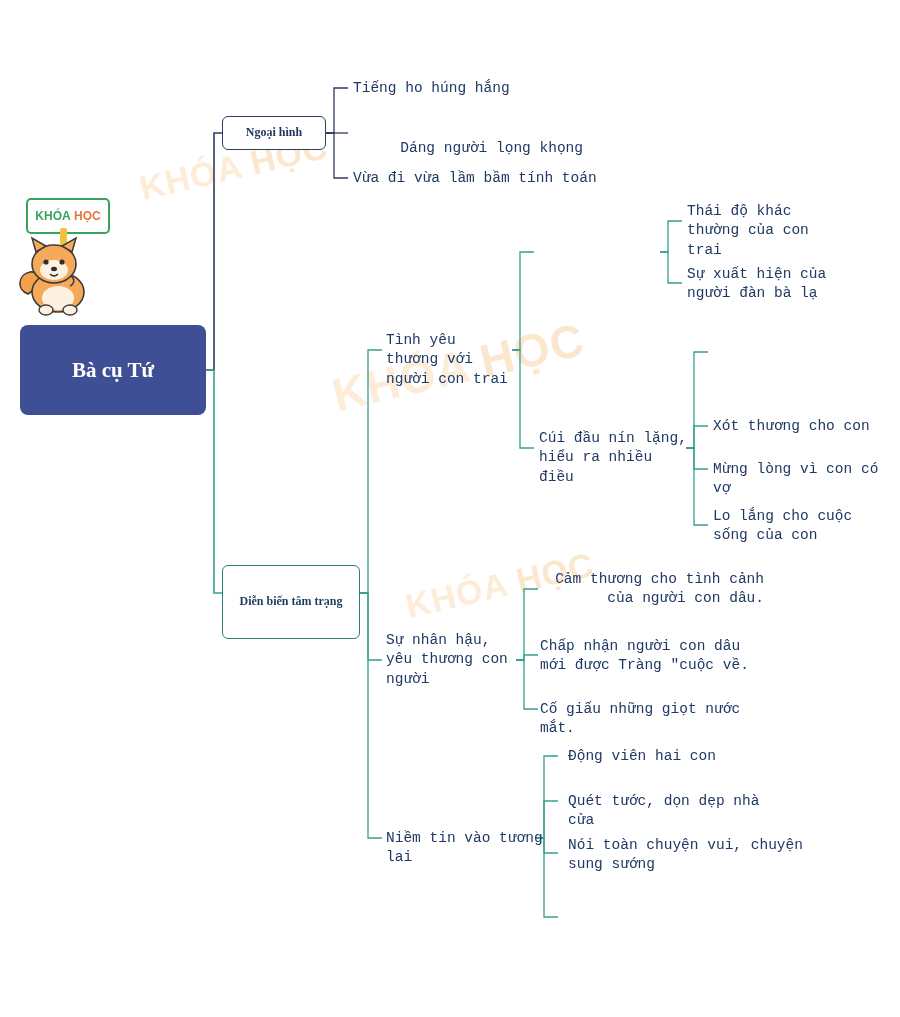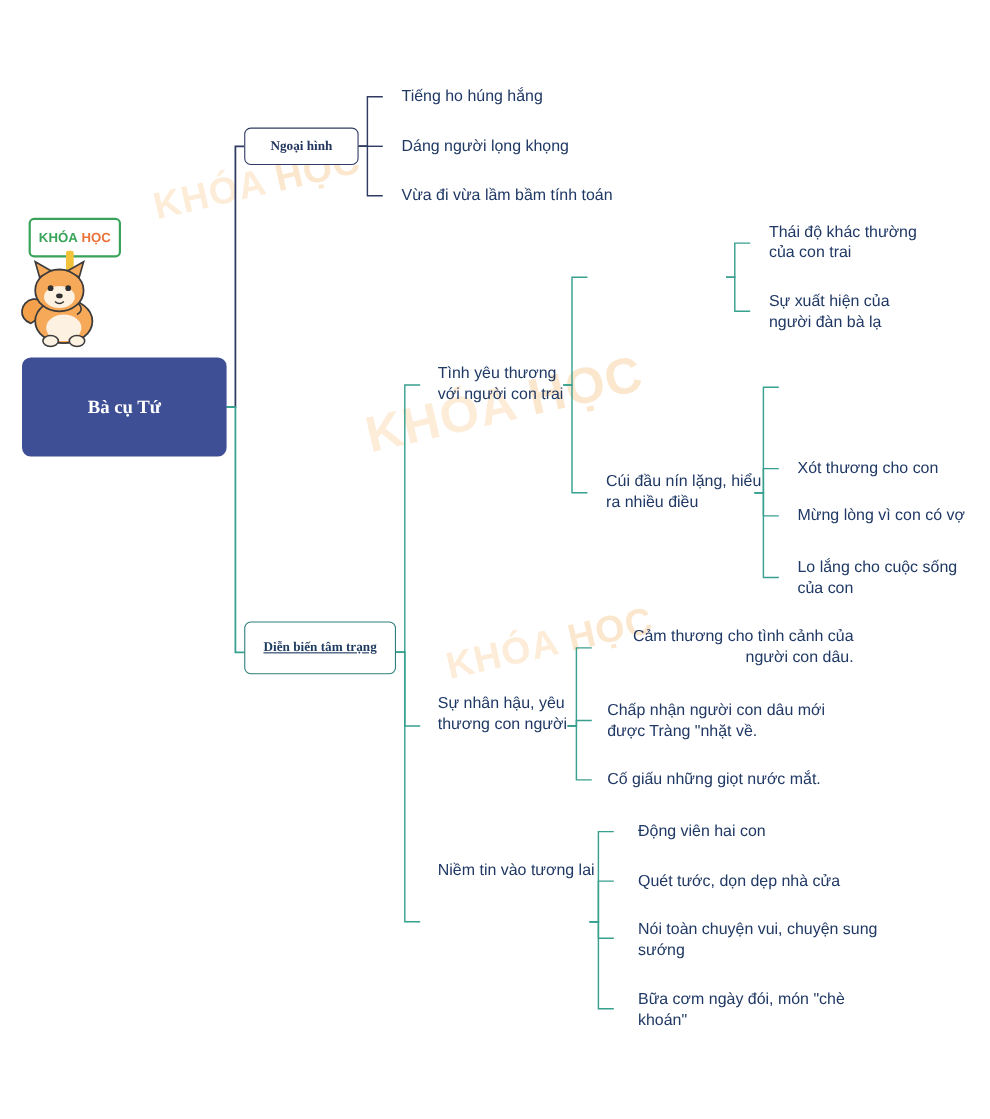--- a/index.html
+++ b/index.html
@@ -41,21 +41,21 @@
     left: 20px;
     top: 325px;
     width: 186px;
     height: 90px;
     background: #3f4f95;
     border-radius: 8px;
     color: #ffffff;
     display: flex;
     align-items: center;
     justify-content: center;
-    font-size: 17px;
+    font-size: 21px;
     font-weight: bold;
     font-family: "Liberation Serif", serif;
   }
 
   
   .node1 {
     position: absolute;
     background: #ffffff;
     border: 1px solid #2f3b63;
     border-radius: 6px;
@@ -66,34 +66,32 @@
     align-items: center;
     justify-content: center;
     text-align: center;
     line-height: 1.3;
     box-sizing: border-box;
   }
   #node-ngoaihinh {
     left: 222px; top: 116px; width: 104px; height: 34px;
   }
   #node-dienbien {
-    left: 222px; top: 565px; width: 138px; height: 48px;
+    left: 222px; top: 565px; width: 138px; height: 74px;
     border-color: #2e7f7a;
     color: #1d3a5f;
-    text-decoration: underline;
   }
 
   
   .leaf {
     position: absolute;
     color: #1f3864;
     font-size: 14.5px;
     line-height: 1.33;
-    font-family: Liberation Sans, sans-serif;
-    margin-left: 12px;
+    font-family: Liberation Mono, monospace;
   }
   .leaf.l2 { color: #1f3864; }
   .leaf.l3 { color: #1f3864; }
 
   
   #logo-wrap {
     position: absolute;
     left: 14px;
     top: 198px;
     width: 105px;
@@ -200,38 +198,37 @@
       <path d="M36 76 Q40 80 44 76" fill="none" stroke="#2f2f2f" stroke-width="1.3"></path>
     </svg>
   </div>
 
   <div id="root-node">Bà cụ Tứ</div>
 
   <div class="node1" id="node-ngoaihinh">Ngoại hình</div>
   <div class="node1" id="node-dienbien">Diễn biến tâm trạng</div>
 
   <div class="leaf l2" style="left:353px; top:79px; width:230px;">Tiếng ho húng hắng</div>
-  <div class="leaf l2" style="left:353px; top:124px; width:230px;">Dáng người lọng khọng</div>
+  <div class="leaf l2" style="left:353px; top:139px; width:230px;text-align:right;">Dáng người lọng khọng</div>
   <div class="leaf l2" style="left:353px; top:169px; width:260px;">Vừa đi vừa lầm bầm tính toán</div>
 
   <div class="leaf l2" style="left:386px; top:331px; width:130px;">Tình yêu thương với người con trai</div>
   <div class="leaf l2" style="left:386px; top:631px; width:136px;">Sự nhân hậu, yêu thương con người</div>
-  <div class="leaf l2" style="left:386px; top:782px; width:160px;">Niềm tin vào tương lai</div>
+  <div class="leaf l2" style="left:386px; top:829px; width:160px;">Niềm tin vào tương lai</div>
 
   <div class="leaf l3" style="left:539px; top:429px; width:150px;">Cúi đầu nín lặng, hiểu ra nhiều điều</div>
 
   <div class="leaf" style="left:687px; top:202px; width:150px;">Thái độ khác thường của con trai</div>
   <div class="leaf" style="left:687px; top:265px; width:150px;">Sự xuất hiện của người đàn bà lạ</div>
 
   <div class="leaf" style="left:713px; top:417px; width:180px;">Xót thương cho con</div>
   <div class="leaf" style="left:713px; top:460px; width:180px;">Mừng lòng vì con có vợ</div>
   <div class="leaf" style="left:713px; top:507px; width:172px;">Lo lắng cho cuộc sống của con</div>
 
   <div class="leaf l3" style="left:540px; top:570px; width:224px;text-align:right;">Cảm thương cho tình cảnh của người con dâu.</div>
-  <div class="leaf l3" style="left:540px; top:637px; width:228px;">Chấp nhận người con dâu mới được Tràng "nhặt về.</div>
+  <div class="leaf l3" style="left:540px; top:637px; width:228px;">Chấp nhận người con dâu mới được Tràng "cuộc về.</div>
   <div class="leaf l3" style="left:540px; top:700px; width:240px;">Cố giấu những giọt nước mắt.</div>
 
   <div class="leaf l3" style="left:568px; top:747px; width:210px;">Động viên hai con</div>
   <div class="leaf l3" style="left:568px; top:792px; width:220px;">Quét tước, dọn dẹp nhà cửa</div>
   <div class="leaf l3" style="left:568px; top:836px; width:240px;">Nói toàn chuyện vui, chuyện sung sướng</div>
-  <div class="leaf l3" style="left:568px; top:900px; width:212px;">Bữa cơm ngày đói, món "chè khoán"</div>
 
 </div>
 
 </body></html>

